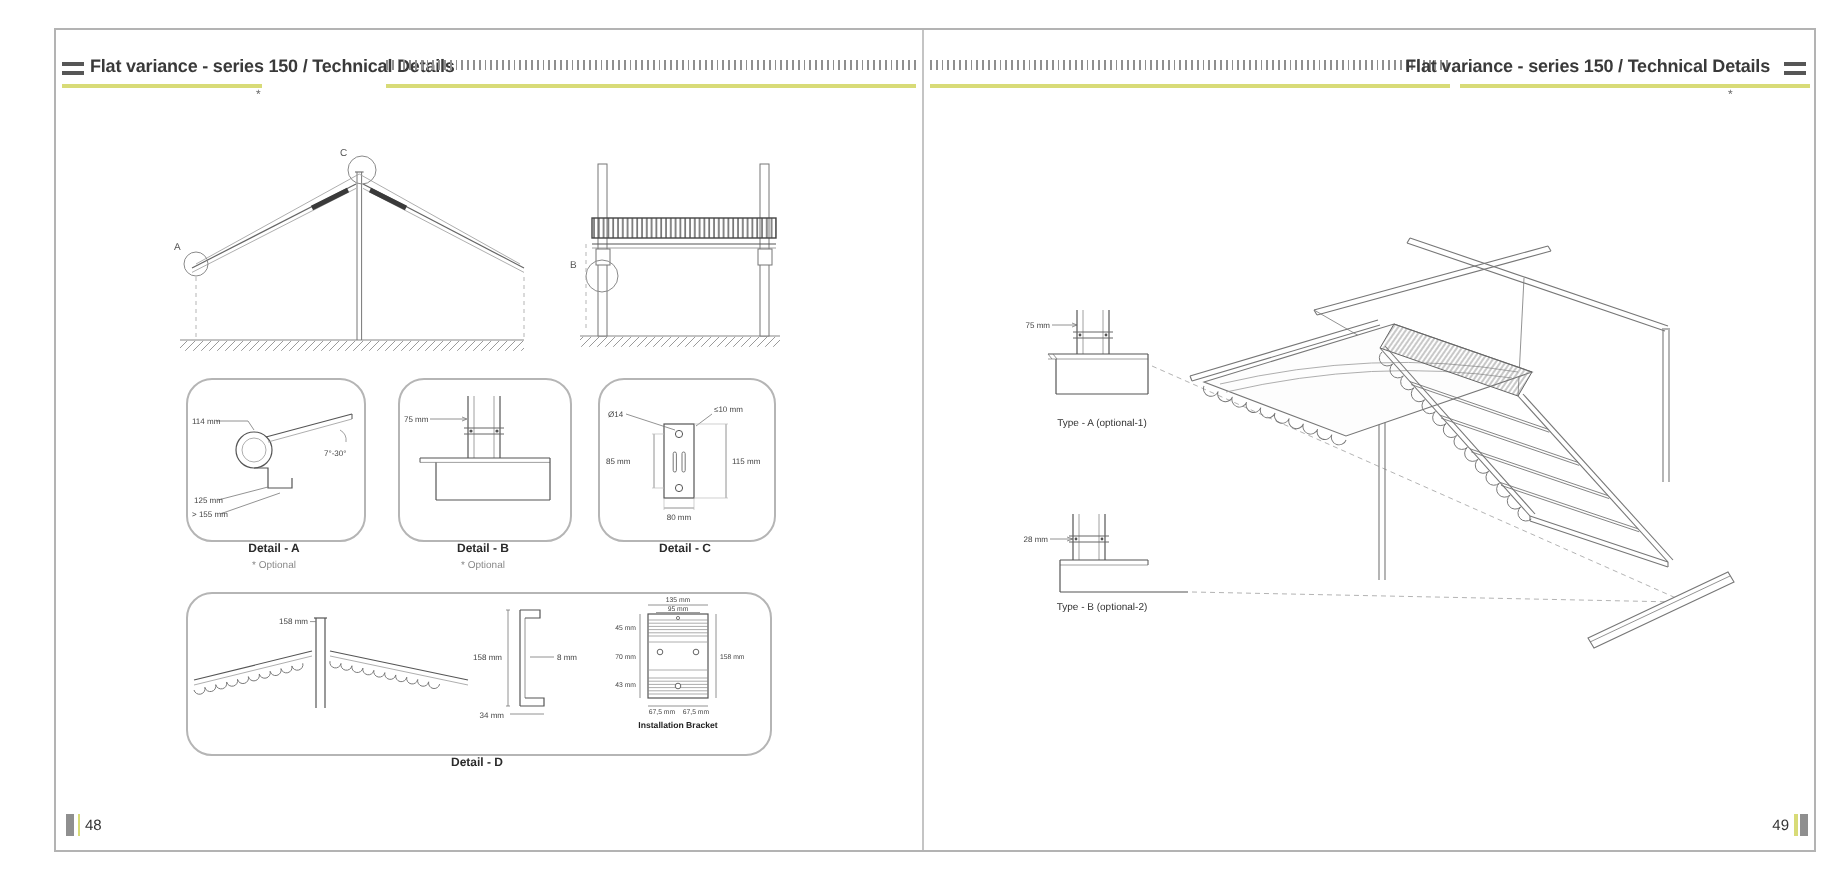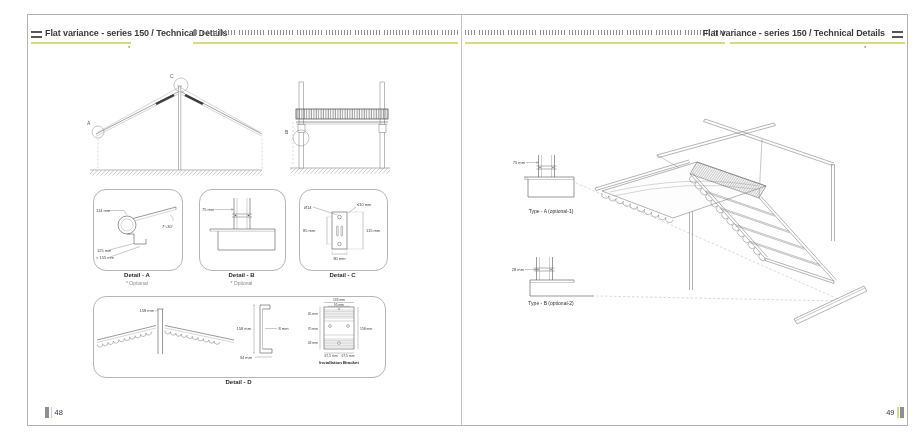--- a/index.html
+++ b/index.html
@@ -238,21 +238,21 @@
         <text class="dim35" x="224" y="46.5" text-anchor="end" display="none">158 mm</text>
         <text class="dim35" x="224" y="46.5" text-anchor="end">43 mm</text>
         <text class="dim35" x="266" y="32.5">158 mm</text>
         <text class="dim35" x="237" y="59.8" text-anchor="middle">67,5 mm</text>
         <text class="dim35" x="254" y="59.8" text-anchor="middle">67,5 mm</text>
         <text class="capB" x="245" y="67" text-anchor="middle">Installation Bracket</text>
       </svg>
     </div>
     <div class="dcap" style="left:65px;top:364px;width:291px;">Detail - D</div>
 
-    <div class="pg-foot" style="left:17px;text-align:center;">
+    <div class="pg-foot" style="left:5px;text-align:center;">
       <span class="pg-bar"></span>
       <span class="pg-accent"></span>
       <span class="pg-num">48</span>
     </div>
   </div>
 
   <div class="page page-right">
     <span class="hdr-hatch" style="left:3px;width:260px;"></span>
     <span class="hdr-title" style="right:22px;">Flat variance - series 150 / Technical Details</span>
     <span class="hdr-dashes" style="right:4px;"></span>

